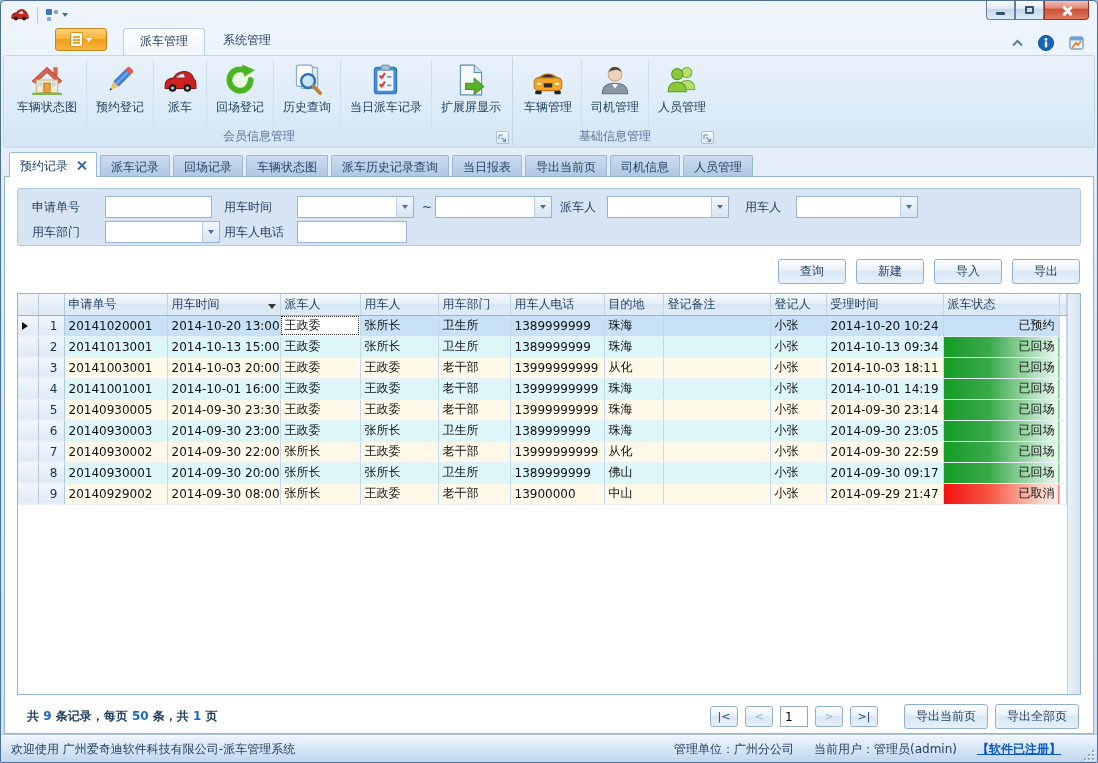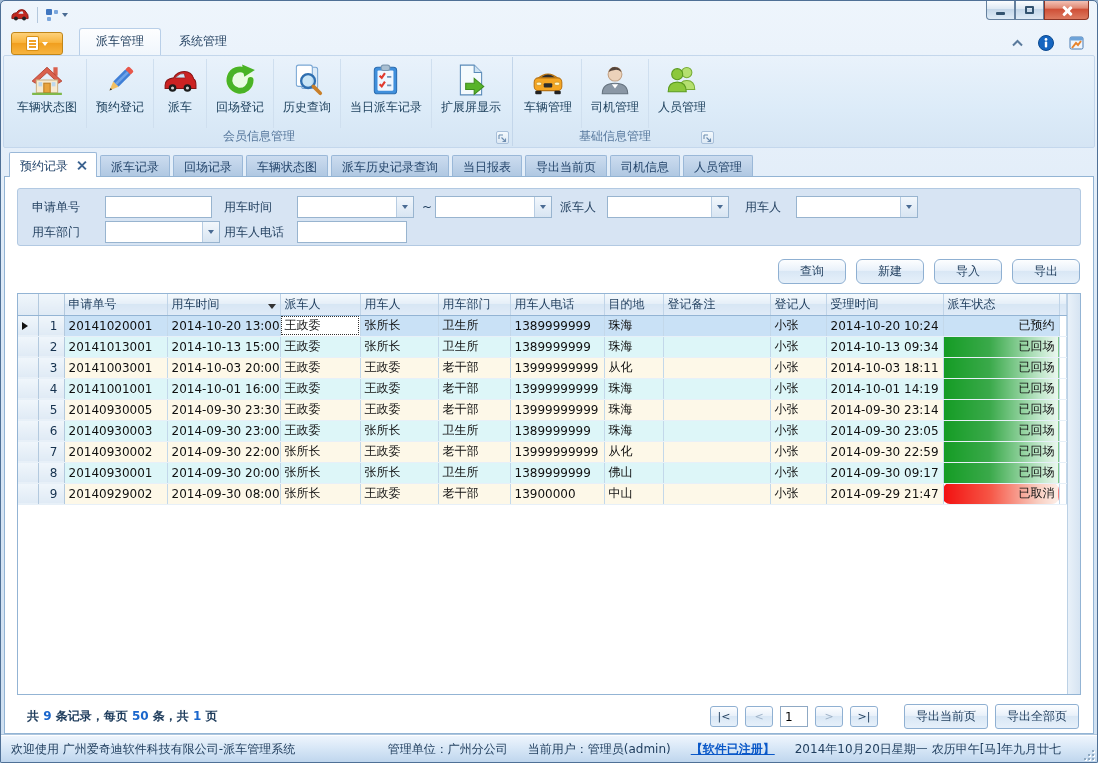--- a/index.html
+++ b/index.html
@@ -23,21 +23,21 @@
     background:linear-gradient(#fbfdfe,#dce8f3 45%,#c3d6e8 46%,#dfecf7);}
   .wbtn:first-child{border-radius:0 0 0 4px;}
   .wbtn-close{width:45px;border-radius:0 0 4px 0;background:linear-gradient(#f3c1b5,#e08873 40%,#cf4e36 45%,#dd7a60);border-color:#8c3526;}
   .glyph-min{width:9px;height:3px;background:#33536f;border-radius:1px;margin-top:6px;}
   .glyph-max{width:9px;height:8px;border:2px solid #33536f;border-radius:1px;}
   .glyph-close{position:relative;width:11px;height:11px;}
   .glyph-close:before,.glyph-close:after{content:"";position:absolute;left:5px;top:0;width:2.5px;height:12px;background:#fff;border-radius:1px;}
   .glyph-close:before{transform:rotate(45deg);}
   .glyph-close:after{transform:rotate(-45deg);}
   
-  .tabrow{height:27px;display:flex;align-items:flex-end;padding:0 10px;position:relative;flex:none;}
+  .tabrow{height:27px;display:flex;align-items:flex-start;padding:0 10px;position:relative;flex:none;margin-left:44px;}
   .appmenu{width:52px;height:23px;margin-right:16px;margin-bottom:0;border:1px solid #c08619;border-radius:3px;
     background:linear-gradient(#fdd17a,#f9b43d 45%,#f19f1f 50%,#f7b43f);display:flex;align-items:center;justify-content:center;gap:4px;}
   .doc-glyph{width:11px;height:13px;background:#fff;border-radius:1px;position:relative;box-shadow:0 0 0 1px #d89016;}
   .doc-glyph:before{content:"";position:absolute;left:2px;top:3px;width:7px;height:1.5px;background:#f0a22a;box-shadow:0 3px 0 #f0a22a,0 6px 0 #f0a22a;}
   .dd-arrow{width:0;height:0;border-left:3.5px solid transparent;border-right:3.5px solid transparent;border-top:4px solid #fff;}
   .dd-arrow.blue{border-top-color:#4a6b93;}
   .rtab{padding:4px 16px 5px;margin-right:2px;color:#1e3c5c;}
   .rtab.active{background:linear-gradient(#fdfeff,#f0f6fc);border:1px solid #b9cfe8;border-bottom:none;border-radius:3px 3px 0 0;}
   .tabrow-icons{position:absolute;right:12px;bottom:4px;display:flex;align-items:center;gap:14px;}
   
@@ -66,39 +66,39 @@
   .filter-panel{position:relative;height:58px;background:#d7e4f3;border:1px solid #b2c9e2;border-radius:3px;flex:none;}
   .flabel{position:absolute;line-height:22px;color:#1e3c5c;}
   .ftext{position:absolute;height:22px;border:1px solid #98b4cf;background:#fff;}
   .ftext input{width:100%;height:100%;border:none;outline:none;font:inherit;padding:0 3px;background:transparent;}
   .fcombo{position:absolute;height:22px;border:1px solid #98b4cf;background:#fff;display:flex;}
   .fcombo .cbtn{margin-left:auto;width:17px;background:linear-gradient(#f2f7fc,#d8e5f2);border-left:1px solid #b7cce2;display:flex;align-items:center;justify-content:center;}
   .tri{width:0;height:0;border-left:3.5px solid transparent;border-right:3.5px solid transparent;border-top:4px solid #4a6b93;}
   .actions{display:flex;justify-content:flex-end;gap:10px;margin:13px 1px 9px;flex:none;}
   .btn{height:25px;border:1px solid #8fb0d2;border-radius:3px;color:#1e3c5c;display:flex;align-items:center;justify-content:center;
     background:linear-gradient(#fdfeff,#e9f1fa 45%,#d9e7f5 50%,#e6f0fa);}
-  .btn.w68{width:68px;border-radius:6px;}
+  .btn.w68{width:68px;}
   .btn.w84{width:84px;}
   
   .grid{height:402px;border:1px solid #93b4d4;background:#fff;display:flex;flex:none;overflow:hidden;}
   .grid table{border-collapse:collapse;table-layout:fixed;flex:1;align-self:flex-start;width:calc(100% - 13px);}
   .grid th{height:21px;font-weight:normal;text-align:left;padding:0 4px;color:#1e3c5c;white-space:nowrap;overflow:hidden;
     background:linear-gradient(#f5fafd,#e6eff8 45%,#d7e6f4 50%,#e0ebf7);border-right:1px solid #c0d4e8;border-bottom:1px solid #93b4d4;}
   .grid td{height:21px;padding:0 4px;border-right:1px solid #c3d8ea;border-bottom:1px solid #e7f0f8;color:#101010;white-space:nowrap;overflow:hidden;}
   td.ind,td.num,th.ind,th.num{background:linear-gradient(#f0f6fb,#dfeaf5);border-right:1px solid #b3c9de;}
   td.num{text-align:right;color:#15314e;padding-right:6px;}
   tr.cyan td.data{background:#ddf6f8;}
   tr.cream td.data{background:#fdf8e8;}
   tr.sel td.data{background:#c9e1f6;}
   td.focus{background:#fff !important;outline:1px dotted #333;outline-offset:-2px;}
   .row-arrow{display:inline-block;width:0;height:0;border-top:4px solid transparent;border-bottom:4px solid transparent;border-left:6px solid #111;}
   th .sort{float:right;margin-top:8px;width:0;height:0;border-left:4px solid transparent;border-right:4px solid transparent;border-top:5px solid #333;}
   td.st{text-align:right;}
   td.st-returned{background:linear-gradient(90deg,var(--status-returned) 0%,#3aa94a 40%,#b9e4c4 82%,#ecf8f0 100%) !important;}
-  td.st-cancelled{background:linear-gradient(90deg,var(--status-cancelled) 0%,#f65545 40%,#f8cdc0 82%,#fdefe8 100%) !important;border-radius:7px;}
+  td.st-cancelled{background:linear-gradient(90deg,var(--status-cancelled) 0%,#f65545 40%,#f8cdc0 82%,#fdefe8 100%) !important;}
   .vscroll{width:13px;background:linear-gradient(90deg,#e9f1f9,#d6e4f2);border-left:1px solid #bcd1e5;}
   
   .pager{display:flex;align-items:center;margin-top:9px;padding:0 2px;flex:none;}
   .summary{color:#1e3c5c;margin-left:8px;font-weight:bold;}
   .summary .n{color:#1a66cc;}
   .pager-right{margin-left:auto;display:flex;align-items:center;gap:7px;}
   .pbtn{width:28px;height:21px;font-size:11px;}
   .pbtn.disabled{color:#9fb3c8;}
   .pageinput{width:28px;height:21px;border:1px solid #8fa9c4;text-align:left;padding:0 4px;font:inherit;}
   .pager-right .gap{width:12px;}
@@ -562,21 +562,20 @@
       </div>
     </div>
   </div>
 
   <div class="statusbar">
     <span>欢迎使用 广州爱奇迪软件科技有限公司-派车管理系统</span>
     <div class="sb-right">
       <span>管理单位：广州分公司</span>
       <span>当前用户：管理员(admin)</span>
       <span class="sb-link">【软件已注册】</span>
-      <span>2014年10月20日星期一 农历甲午[马]年九月廿七</span>
     </div>
     <span class="grip">
       <i style="right:0;bottom:0;position:absolute"></i>
         <i style="right:4px;bottom:0;position:absolute"></i>
         <i style="right:8px;bottom:0;position:absolute"></i>
       <i style="right:0;bottom:4px;position:absolute"></i>
         <i style="right:4px;bottom:4px;position:absolute"></i>
       <i style="right:0;bottom:8px;position:absolute"></i>
     </span>
   </div>

